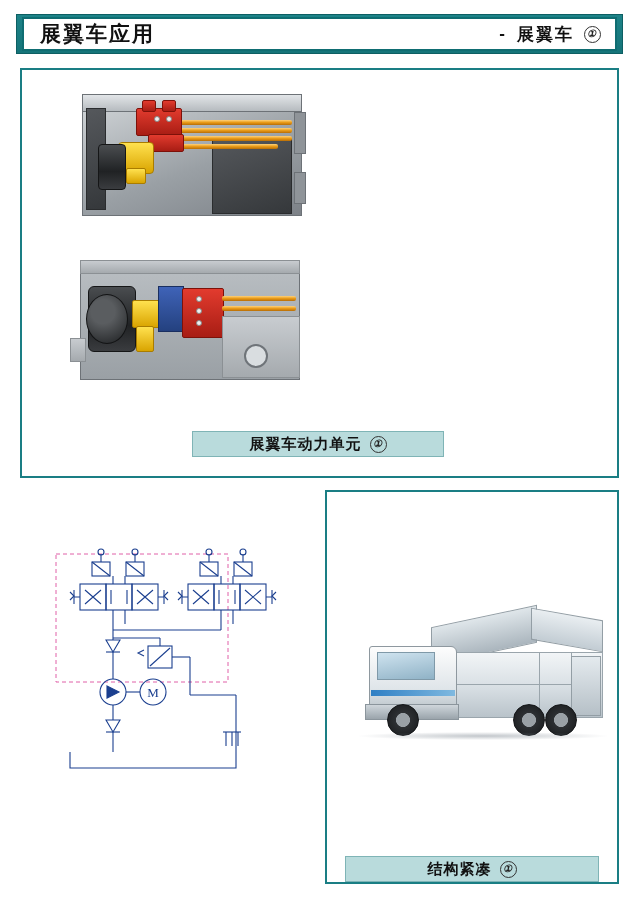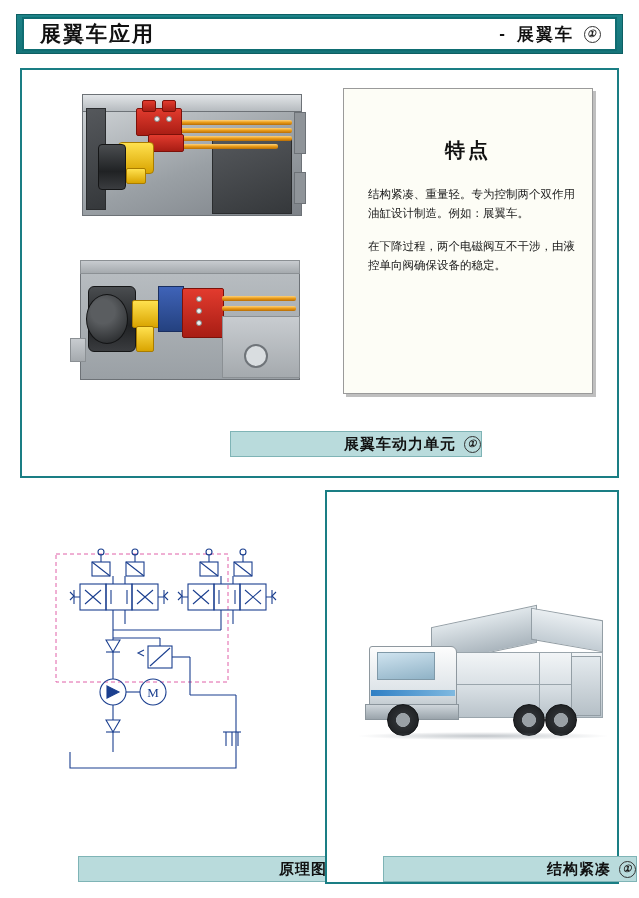--- a/index.html
+++ b/index.html
@@ -92,27 +92,26 @@
   #panel-bottom-right { left: 325px; top: 490px; width: 294px; height: 394px; }
 
   
   .caption {
     position: absolute;
     background: #b9dbdc;
     border: 1px solid #7fb4b6;
     box-sizing: border-box;
     display: flex;
     align-items: center;
-    justify-content: flex-end;
+    justify-content: center;
     gap: 8px;
     font-size: 15px;
     font-weight: bold;
     color: #111;
     letter-spacing: 1px;
-    margin-left: 38px;
   }
   #caption-unit  { left: 192px; top: 431px; width: 252px; height: 26px; }
   #caption-schem { left: 40px;  top: 856px; width: 250px; height: 26px; }
   #caption-app   { left: 345px; top: 856px; width: 254px; height: 26px; }
 
   
   #features-box {
     position: absolute;
     left: 343px;
     top: 88px;
@@ -324,25 +323,20 @@
     <div class="rod" style="left:160px; top:44px; width:74px;"></div>
     <div class="rod" style="left:160px; top:54px; width:74px;"></div>
 
     <div class="grey-plate" style="left:160px; top:64px; width:76px; height:60px;"></div>
 
     <div style="position:absolute; left:182px; top:92px; width:20px; height:20px; border-radius:50%; background:#d9dde0; border:2px solid #6f7479;"></div>
 
     <div class="grey-plate" style="left:8px; top:86px; width:14px; height:22px;"></div>
   </div>
 
-  <div id="features-box">
-    <div id="features-title">特点</div>
-    <div class="feat-para" id="feat-p1">结构紧凑、重量轻。专为控制两个双作用油缸设计制造。例如：展翼车。</div>
-    <div class="feat-para" id="feat-p2">在下降过程，两个电磁阀互不干涉，由液控单向阀确保设备的稳定。</div>
-  </div>
 
   <div class="caption" id="caption-unit">
     <span>展翼车动力单元</span>
     <span class="circled">①</span>
   </div>
 
   <div class="panel" id="panel-bottom-left"></div>
 
   <div id="schematic">
     <svg width="270" height="320" viewBox="0 0 270 320" xmlns="http://www.w3.org/2000/svg">
@@ -434,23 +428,20 @@
         <line x1="83" y1="232" x2="83" y2="232"></line>
         <line x1="206" y1="232" x2="206" y2="175"></line>
         <line x1="206" y1="175" x2="160" y2="175"></line>
 
         <path d="M196 212 L196 226 M202 212 L202 226 M208 212 L208 226"></path>
         <line x1="193" y1="212" x2="211" y2="212"></line>
       </g>
     </svg>
   </div>
 
-  <div class="caption" id="caption-schem">
-    <span>原理图</span>
-  </div>
 
   <div class="panel" id="panel-bottom-right"></div>
 
   <div id="truck-photo">
 
     <div class="truck-wing" style="left:96px; top:16px; width:104px; height:36px; transform:skewY(-12deg); background:linear-gradient(180deg,#dfe6ea,#aab5bd);"></div>
 
     <div class="truck-wing" style="left:196px; top:14px; width:70px; height:30px; transform:skewY(10deg);"></div>
 
     <div class="truck-body" style="left:118px; top:52px; width:148px; height:64px;"></div>

